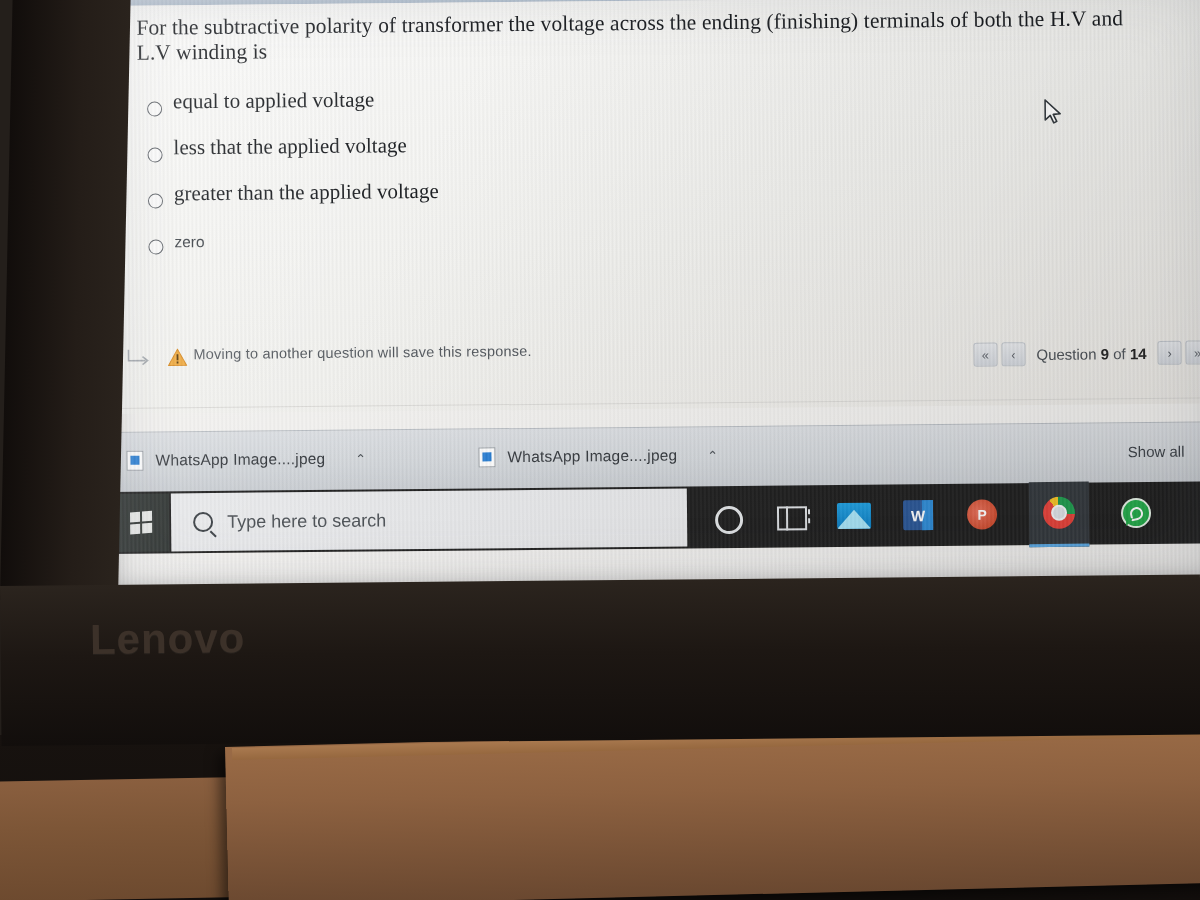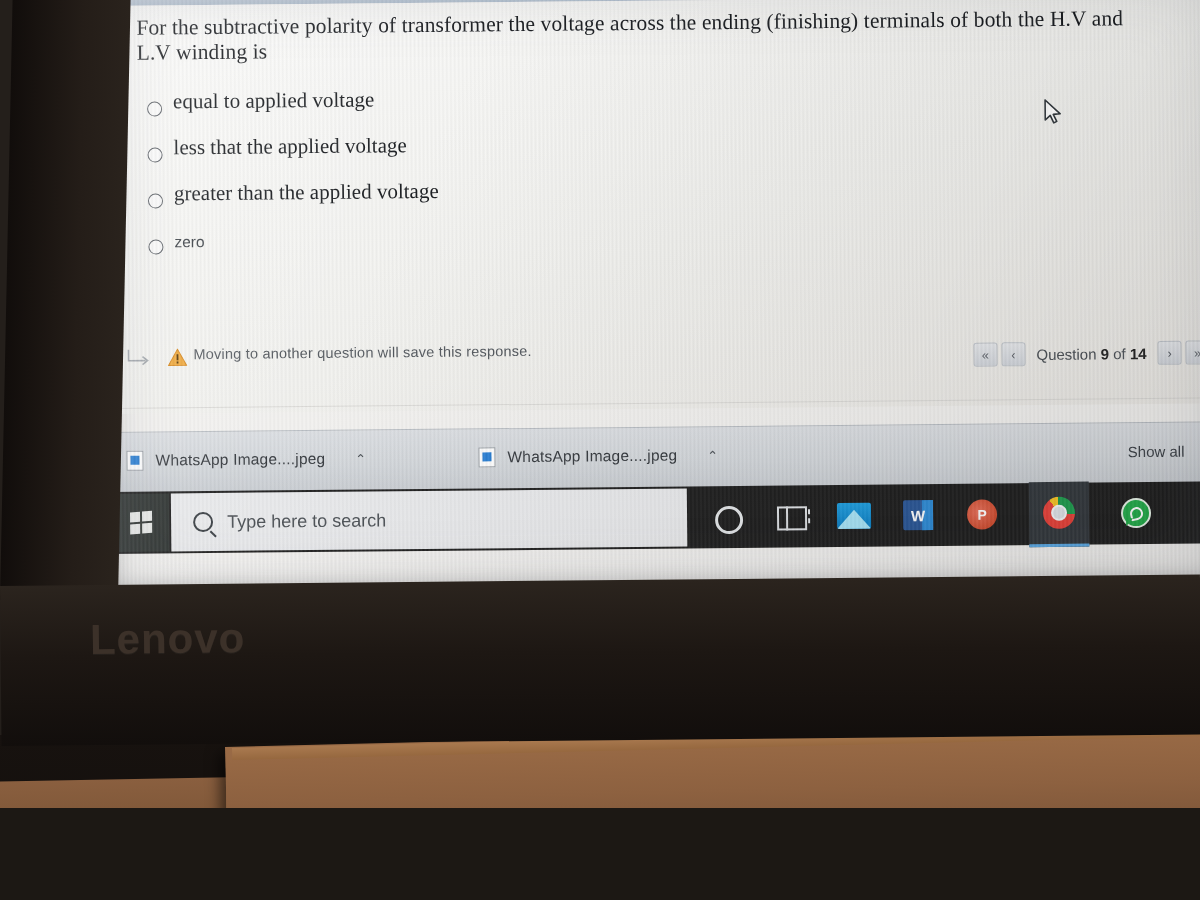--- a/index.html
+++ b/index.html
@@ -6,21 +6,21 @@
     margin: 0; padding: 0;
     width: 1200px; height: 900px;
     overflow: hidden;
     background: #1c1814;
     font-family: "Liberation Sans", sans-serif;
   }
 
   #stage {
     position: relative;
     width: 1200px;
-    height: 808px;
+    height: 900px;
     overflow: hidden;
     background: #241f1b;
   }
 
   
   .desk-back {
     position: absolute;
     left: 0; top: 735px; width: 1200px; height: 165px;
     background: linear-gradient(180deg,#17120f 0%, #120e0c 100%);
   }

